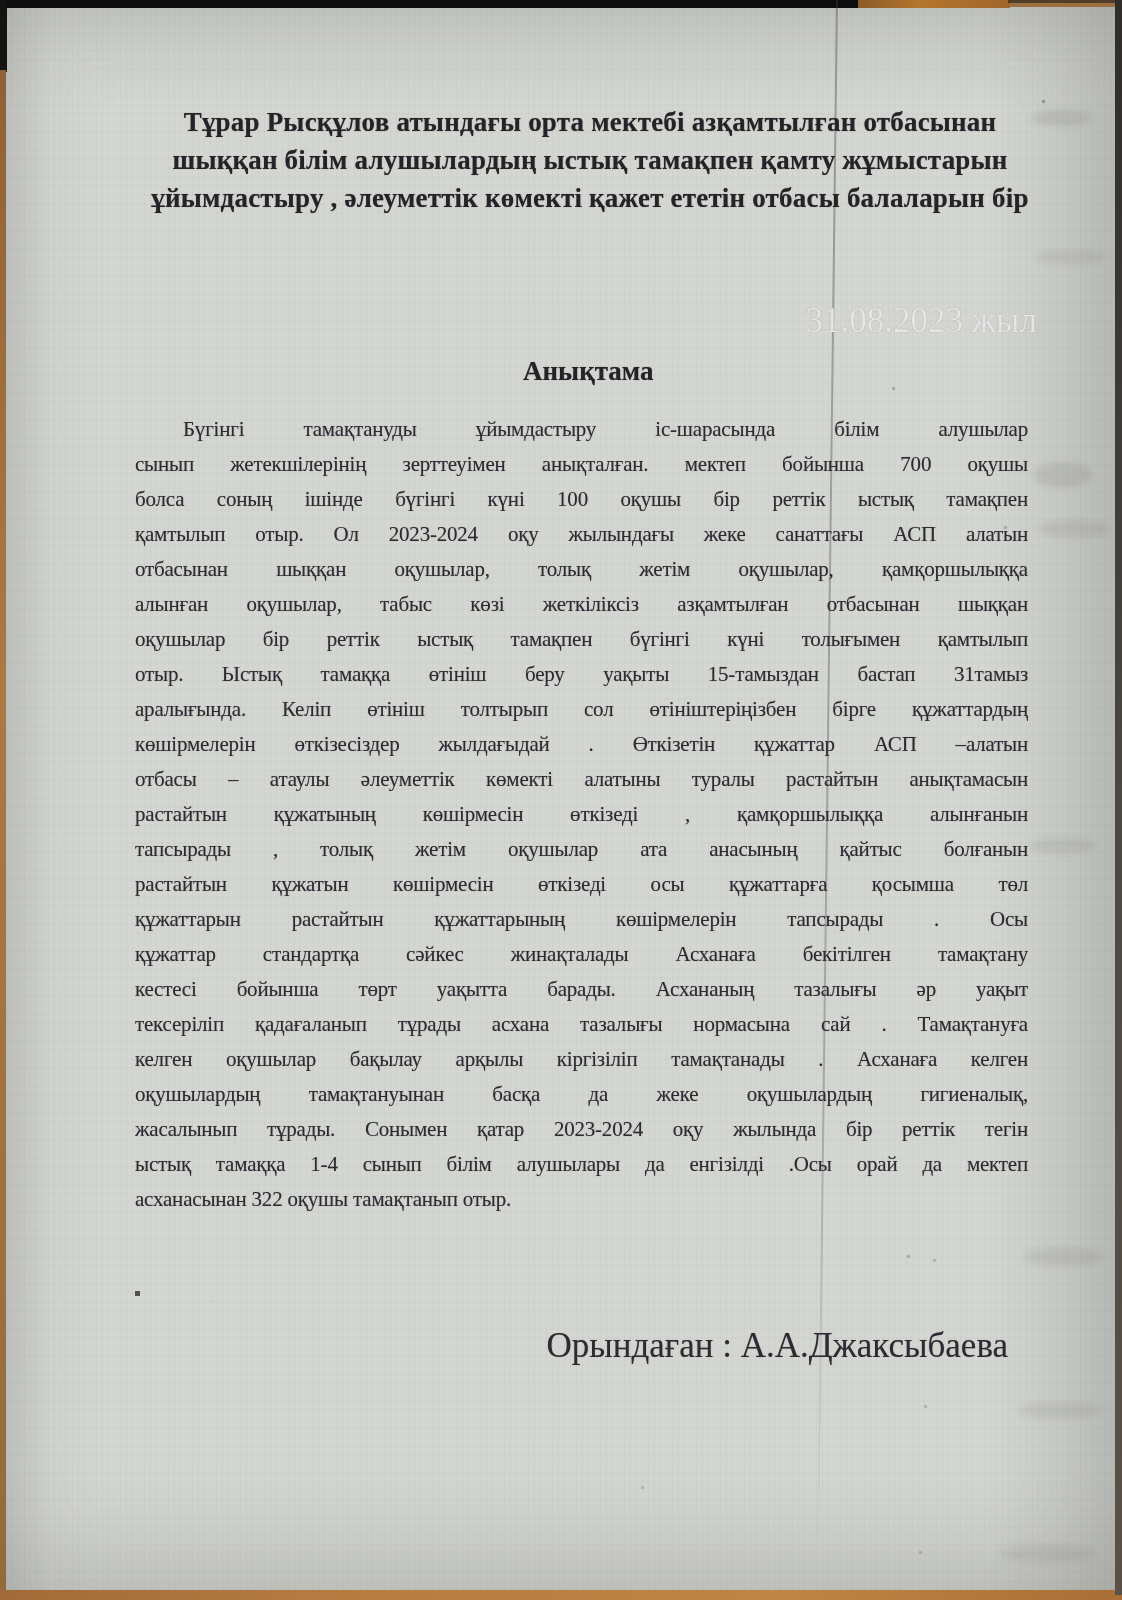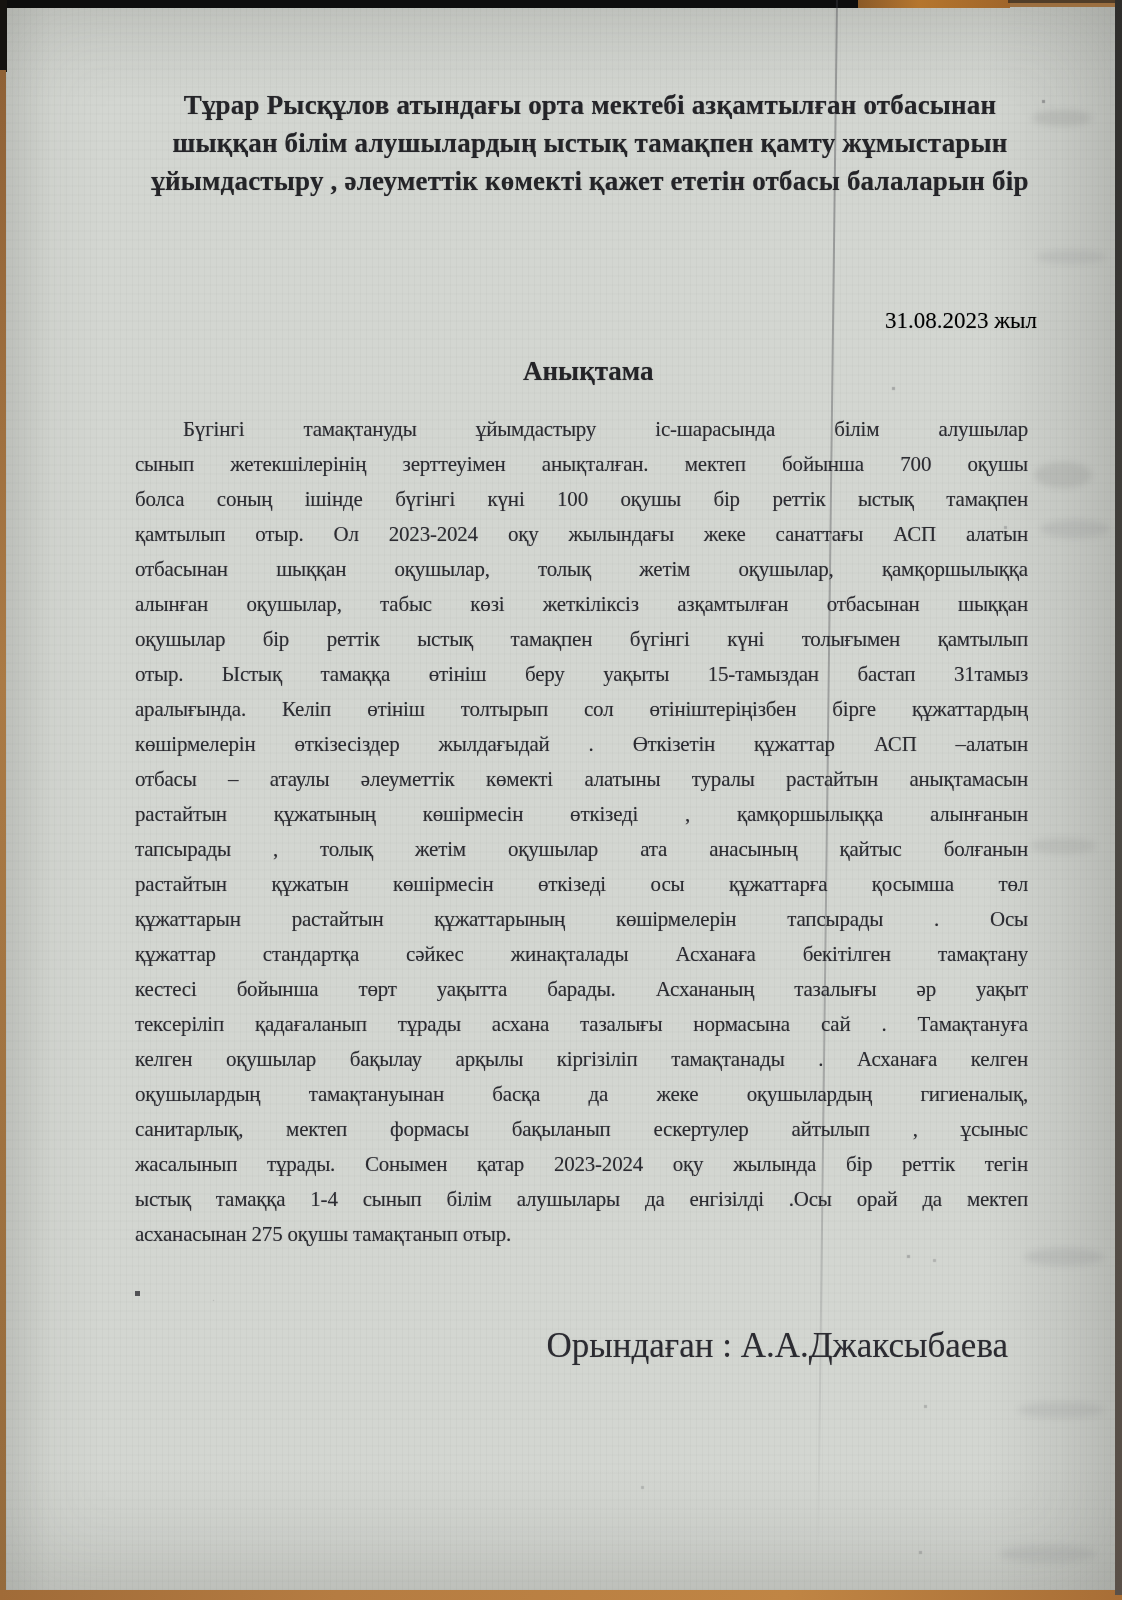--- a/index.html
+++ b/index.html
@@ -53,28 +53,28 @@
       908px 1256px 1px 1px rgba(85,85,90,.34),
       934px 1260px 1px 1px rgba(85,85,90,.28),
       925px 1406px 1px 1px rgba(88,88,92,.30),
       920px 1552px 1px 1px rgba(88,88,92,.30),
       642px 1487px 1px 1px rgba(88,88,92,.26),
       213px 1300px 1px 0 rgba(90,90,95,.30),
       1005px 527px 1px 1px rgba(80,80,85,.30);
   }
   
   .content{position:absolute;left:0;top:0;width:1122px;height:1600px;color:#2a2a2f;}
-  .doc-title{position:absolute;left:140px;top:86px;width:900px;font-weight:bold;color:#242428;font-family:Liberation Serif, serif;}
+  .doc-title{position:absolute;left:140px;top:103px;width:900px;font-weight:bold;color:#242428;font-family:Liberation Serif, serif;}
   .title-line{
     height:38px;line-height:38px;font-size:27px;text-align:center;white-space:nowrap;
     letter-spacing:.2px;text-shadow:0 0 1px rgba(30,30,35,.45);
   }
   .doc-date{
-    position:absolute;top:306px;right:85px;font-size:23px;line-height:30px;
-    color:#000000;text-shadow:0 0 1px rgba(40,40,50,.35);
+    position:absolute;top:306px;right:85px;font-size:35px;line-height:30px;
+    color:#e5e5e5;text-shadow:0 0 1px rgba(40,40,50,.35);
   }
   .doc-heading{
     position:absolute;left:523px;top:354px;font-size:27px;font-weight:bold;line-height:34px;
     color:#242428;text-shadow:0 0 1px rgba(30,30,35,.45);
   }
   .doc-body{position:absolute;left:135px;top:412px;width:893px;}
   .body-line{
     height:35px;line-height:35px;font-size:21px;overflow:hidden;
     text-align:justify;text-align-last:justify;
     color:#2b2b31;letter-spacing:-.2px;
@@ -140,22 +140,21 @@
       <div class="body-line">отбасы – атаулы әлеуметтік көмекті алатыны туралы растайтын анықтамасын</div>
       <div class="body-line">растайтын құжатының көшірмесін өткізеді , қамқоршылыққа алынғанын</div>
       <div class="body-line">тапсырады , толық жетім оқушылар ата анасының қайтыс болғанын</div>
       <div class="body-line">растайтын құжатын көшірмесін өткізеді осы құжаттарға қосымша төл</div>
       <div class="body-line">құжаттарын растайтын құжаттарының көшірмелерін тапсырады . Осы</div>
       <div class="body-line">құжаттар стандартқа сәйкес жинақталады Асханаға бекітілген тамақтану</div>
       <div class="body-line">кестесі бойынша төрт уақытта барады. Асхананың тазалығы әр уақыт</div>
       <div class="body-line">тексеріліп қадағаланып тұрады асхана тазалығы нормасына сай . Тамақтануға</div>
       <div class="body-line">келген оқушылар бақылау арқылы кіргізіліп тамақтанады . Асханаға келген</div>
       <div class="body-line">оқушылардың тамақтануынан басқа да жеке оқушылардың гигиеналық,</div>
-      <div class="body-line">санитарлық, мектеп формасы бақыланып ескертулер айтылып , ұсыныс</div>
       <div class="body-line">жасалынып тұрады. Сонымен қатар 2023-2024 оқу жылында бір реттік тегін</div>
       <div class="body-line">ыстық тамаққа 1-4 сынып білім алушылары да енгізілді .Осы орай да мектеп</div>
-      <div class="body-line last">асханасынан 275 оқушы тамақтанып отыр.</div>
+      <div class="body-line last">асханасынан 322 оқушы тамақтанып отыр.</div>
     </div>
 
     <div class="doc-signature">Орындаған : А.А.Джаксыбаева</div>
 
   </div>
 </div>
 
 </body></html>

